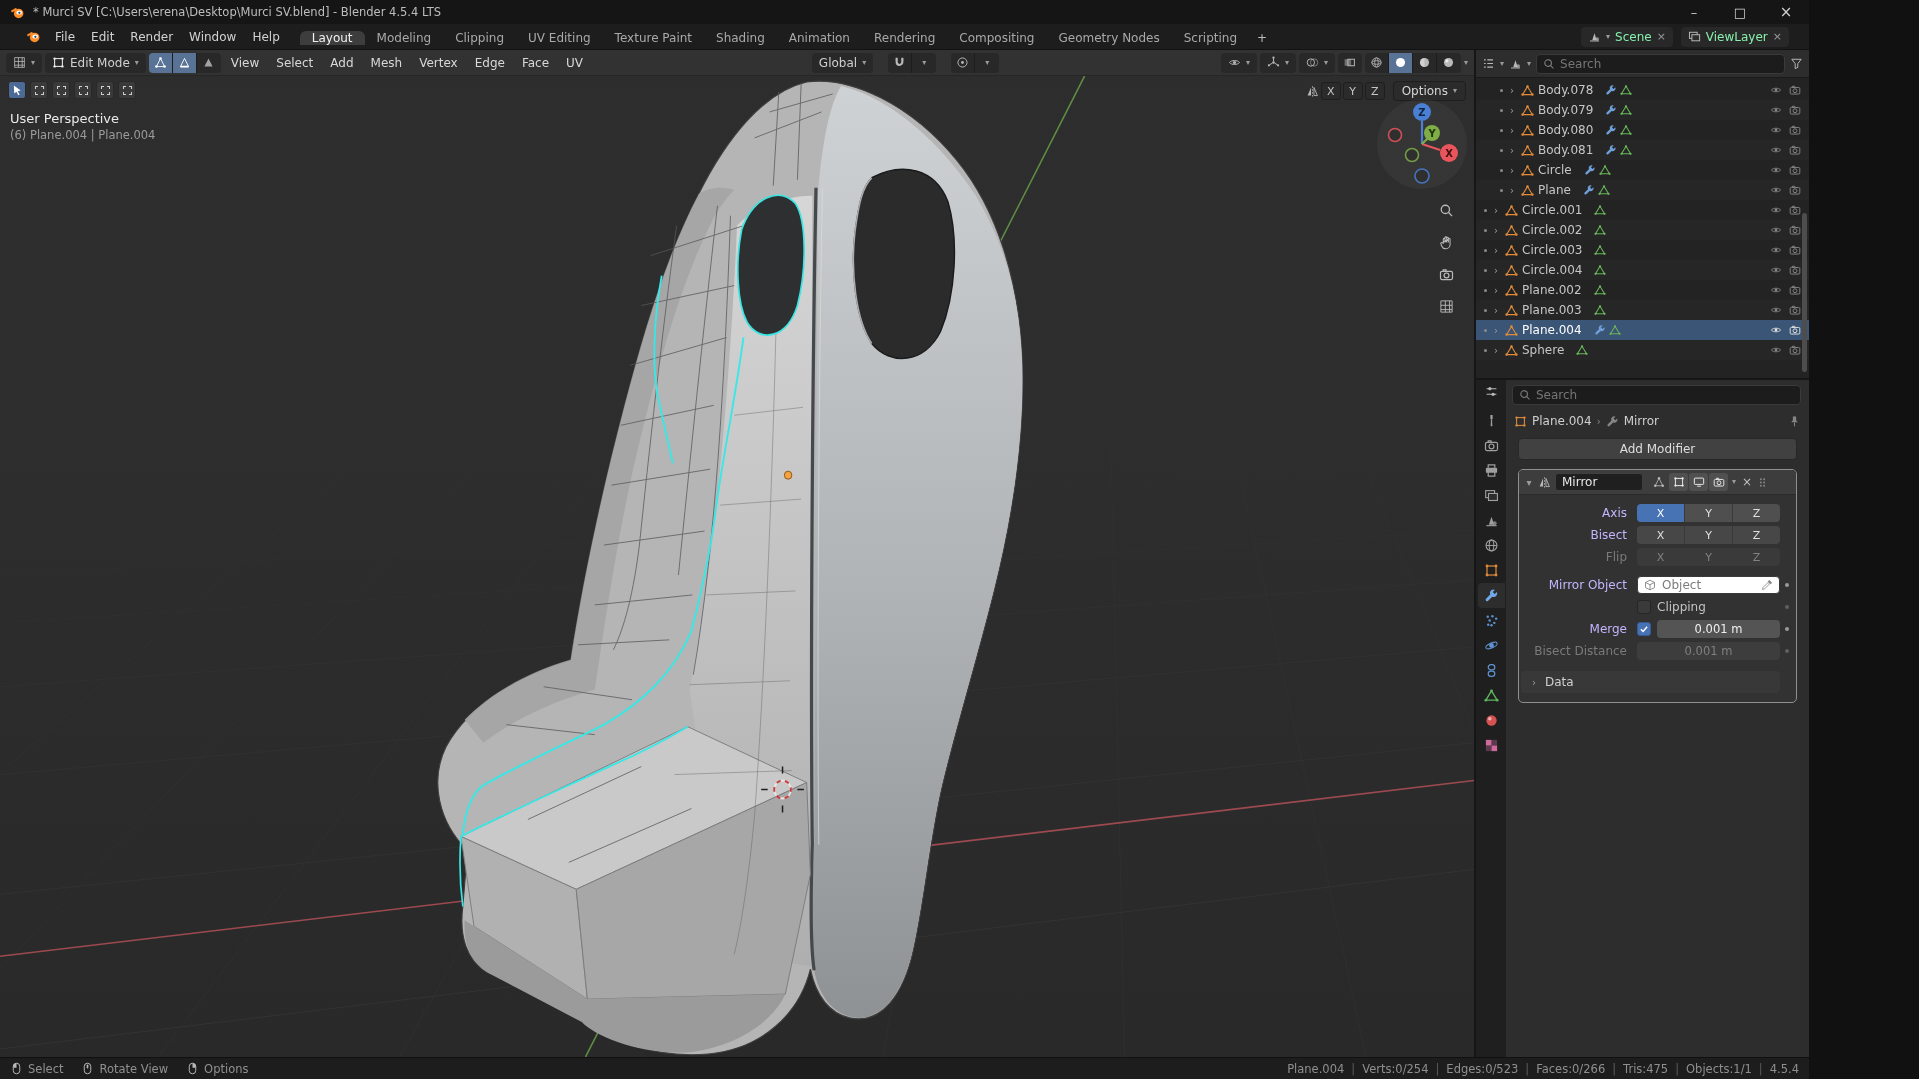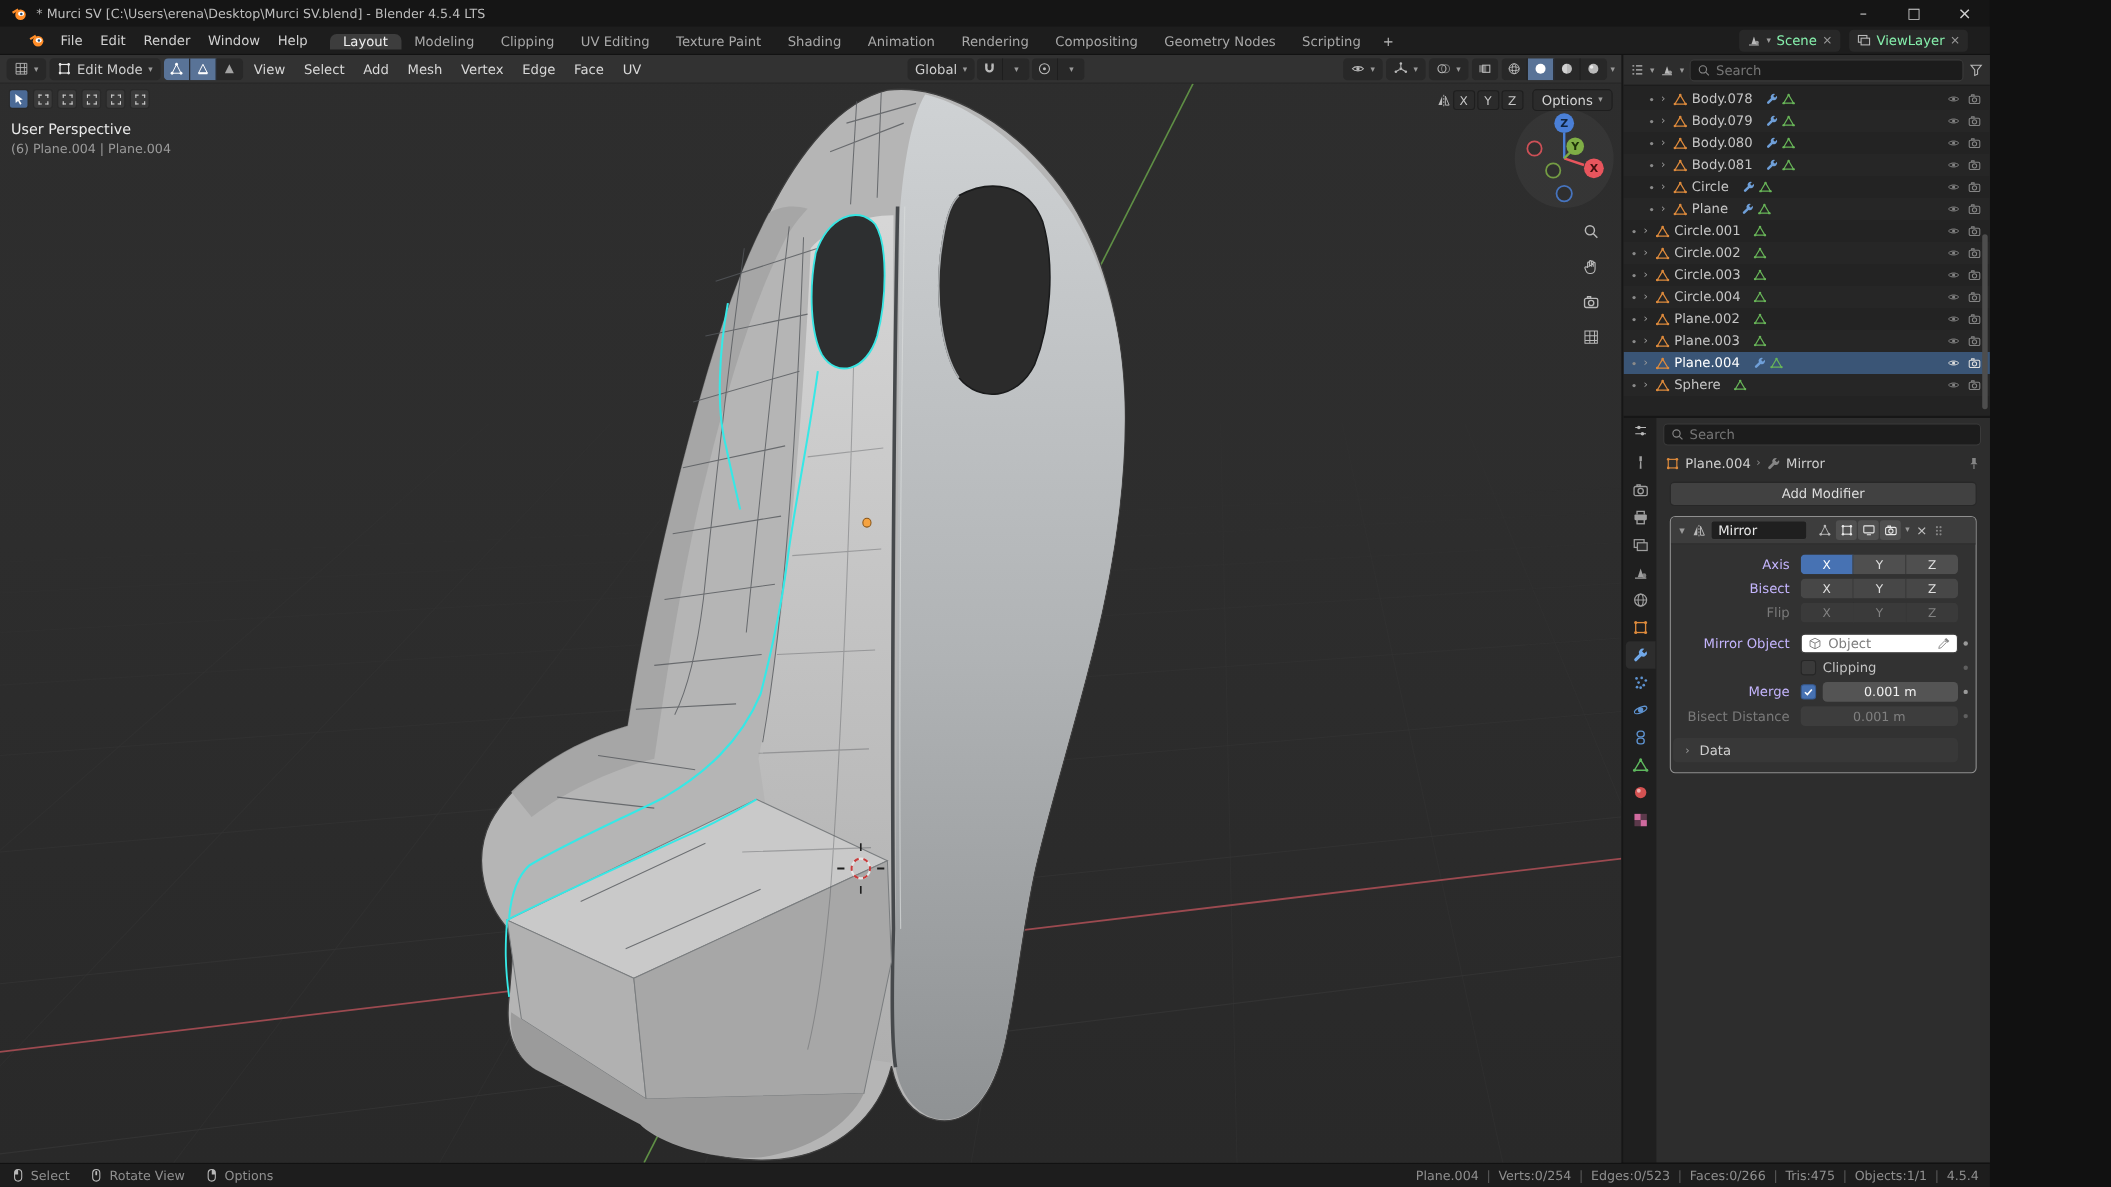--- a/index.html
+++ b/index.html
@@ -38,21 +38,21 @@
 
   
   .vheader{height:26px;flex:none;background:#323232;display:flex;align-items:center;gap:3px;padding:0 6px;border-bottom:1px solid #262626}
   .vh-menu{display:flex;align-items:center;padding:0 7px;height:20px;color:#d8d8d8;border-radius:4px}
   .dd{display:flex;align-items:center;gap:5px;background:#282828;border-radius:4px;height:20px;padding:0 7px}
   .seg{display:flex;border-radius:4px;overflow:hidden}
   .seg>span{width:24px;height:20px;display:flex;align-items:center;justify-content:center;background:#282828;border-right:1px solid #1d1d1d}
   .seg>span:last-child{border-right:none}
   .seg>span.on{background:#597397}
   .seg>span.on .ic{color:#fff}
-  .vh-mid{margin-left:auto;display:flex;align-items:center;gap:2px}
+  .vh-mid{margin-left:auto;display:flex;align-items:center;gap:15px}
   .vh-right{margin-left:auto;display:flex;align-items:center;gap:3px}
 
   
   .viewport{flex:1;position:relative;overflow:hidden;background:#2b2b2b}
   .viewport>svg.scene{position:absolute;inset:0;width:100%;height:100%}
   .vp-tools{position:absolute;top:5px;left:8px;display:flex;gap:4px;align-items:center}
   .tool-sq{width:18px;height:18px;background:#3a3a3a;border:1px solid #292929;border-radius:3px;display:flex;align-items:center;justify-content:center}
   .tool-sq.on{background:#4b6a96}
   .msq{width:9px;height:9px;border:1px dashed #cfcfcf}
   .vp-xyz{position:absolute;top:5px;right:8px;display:flex;align-items:center;gap:8px}

